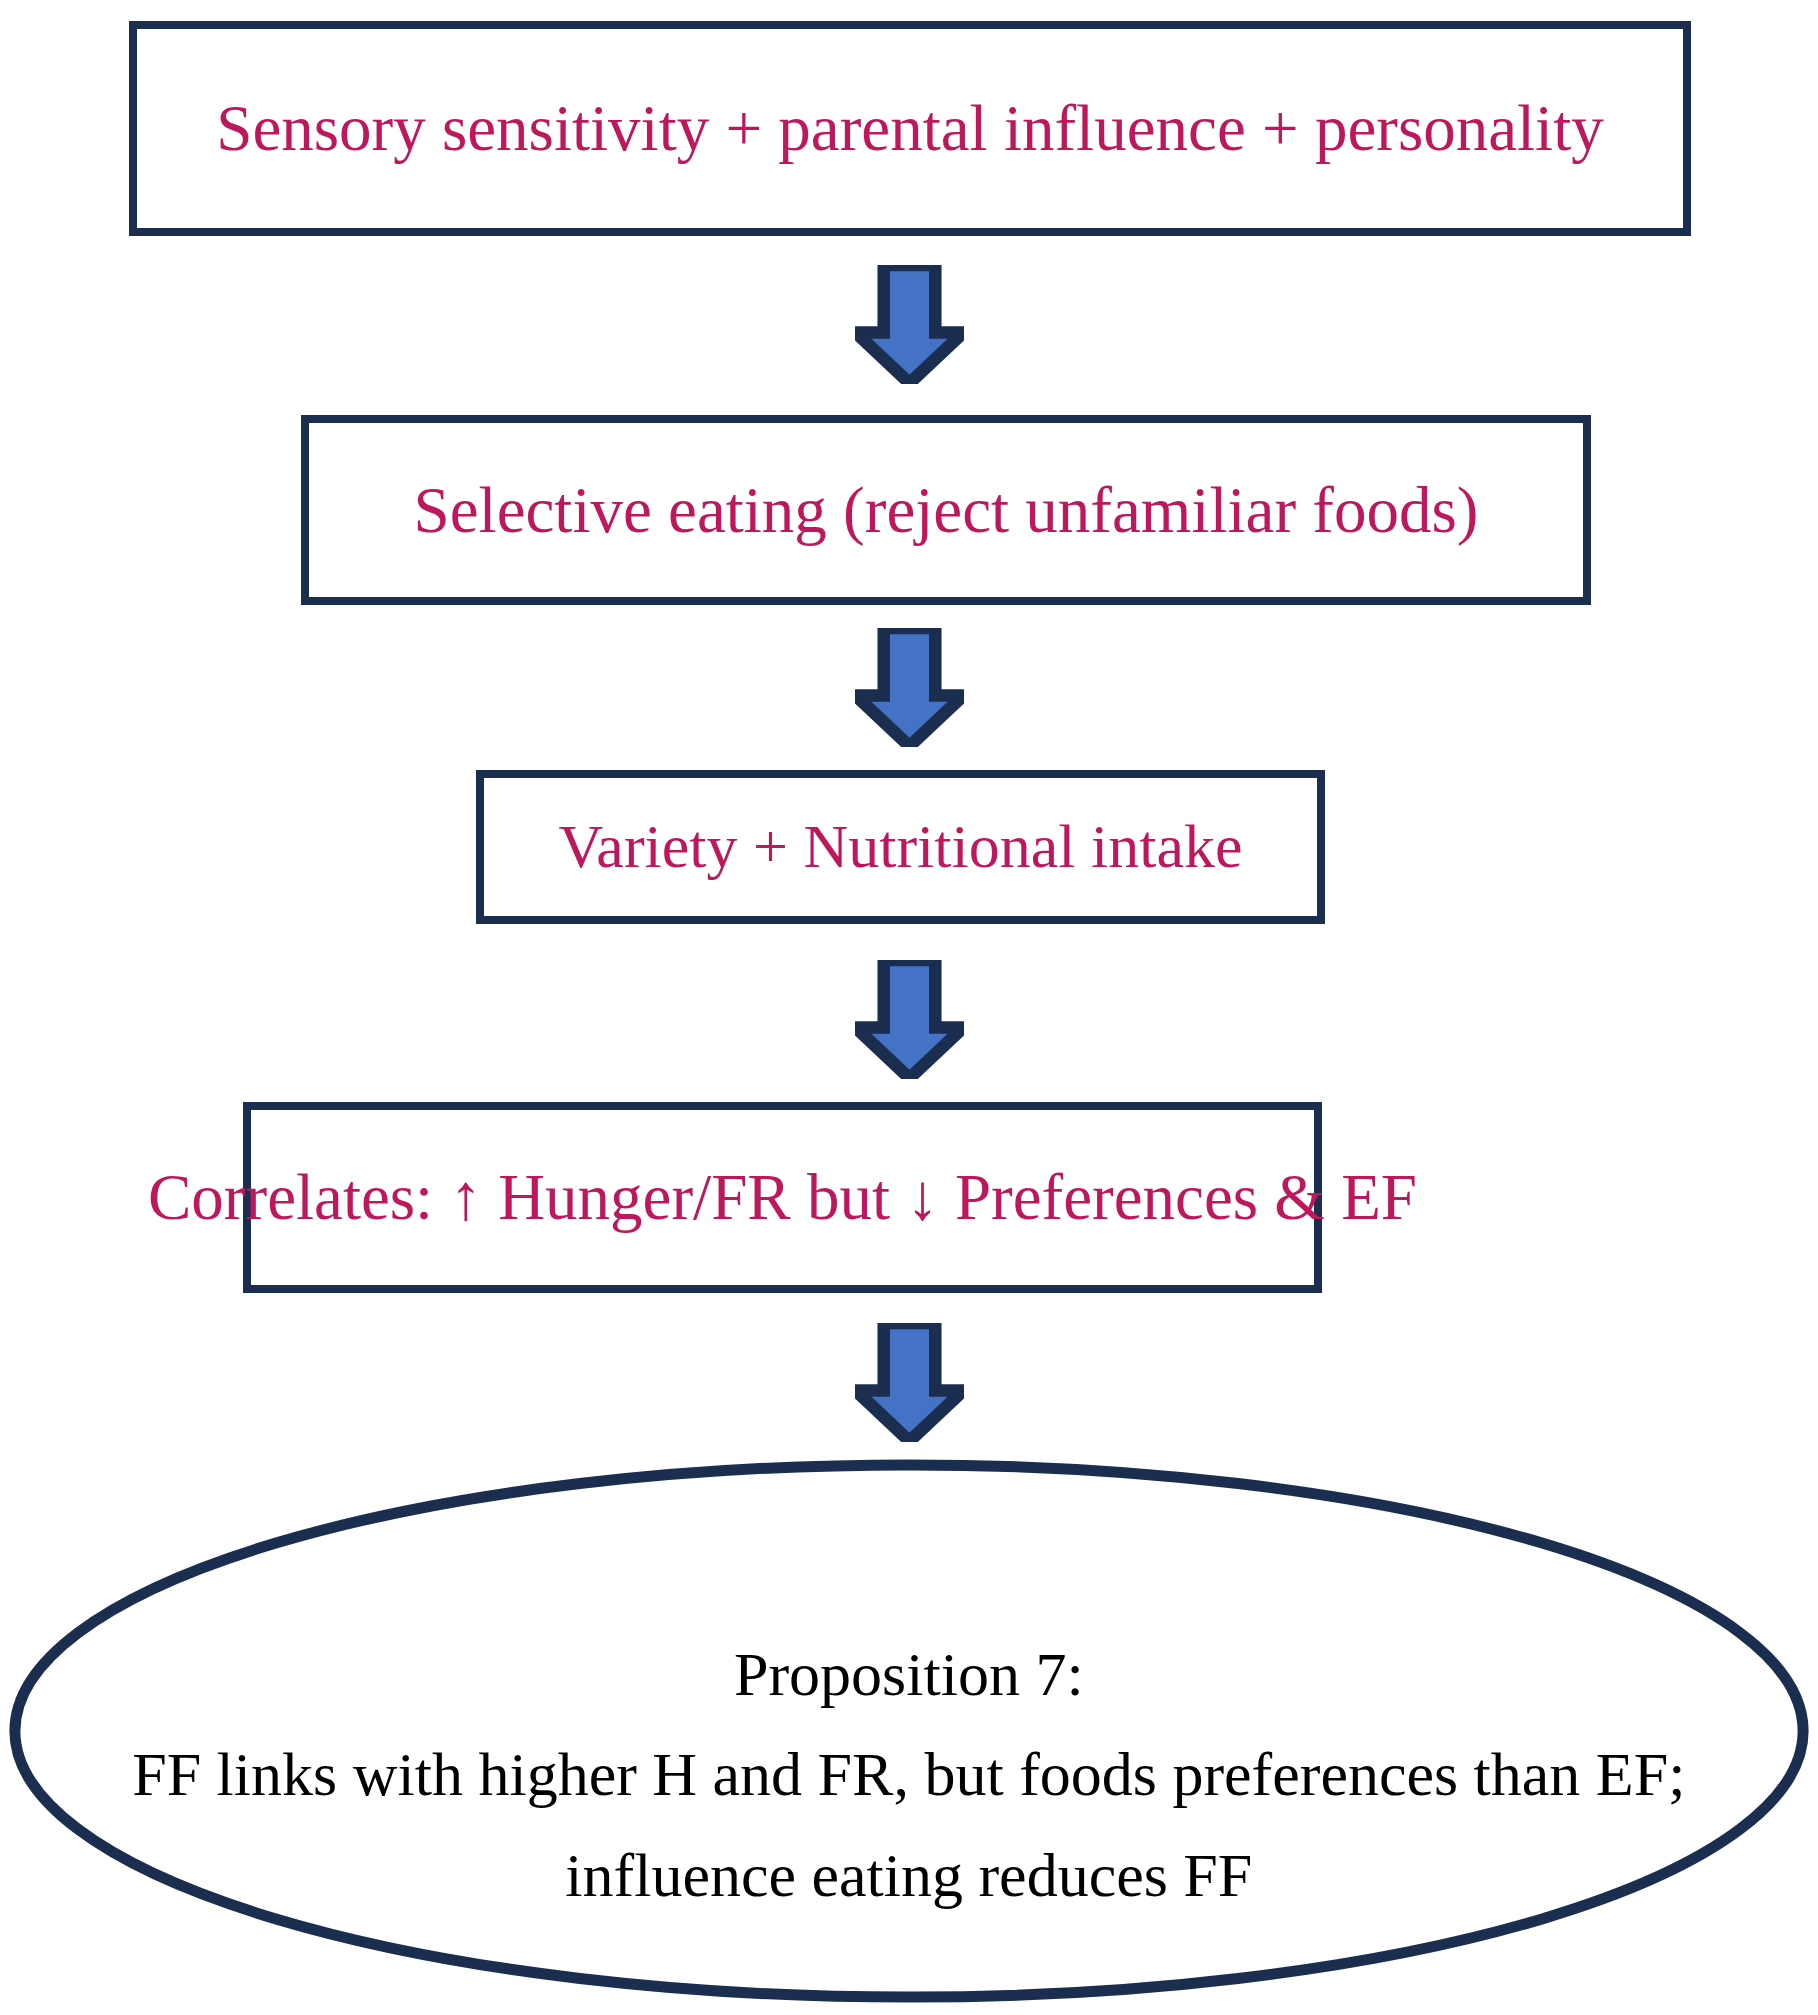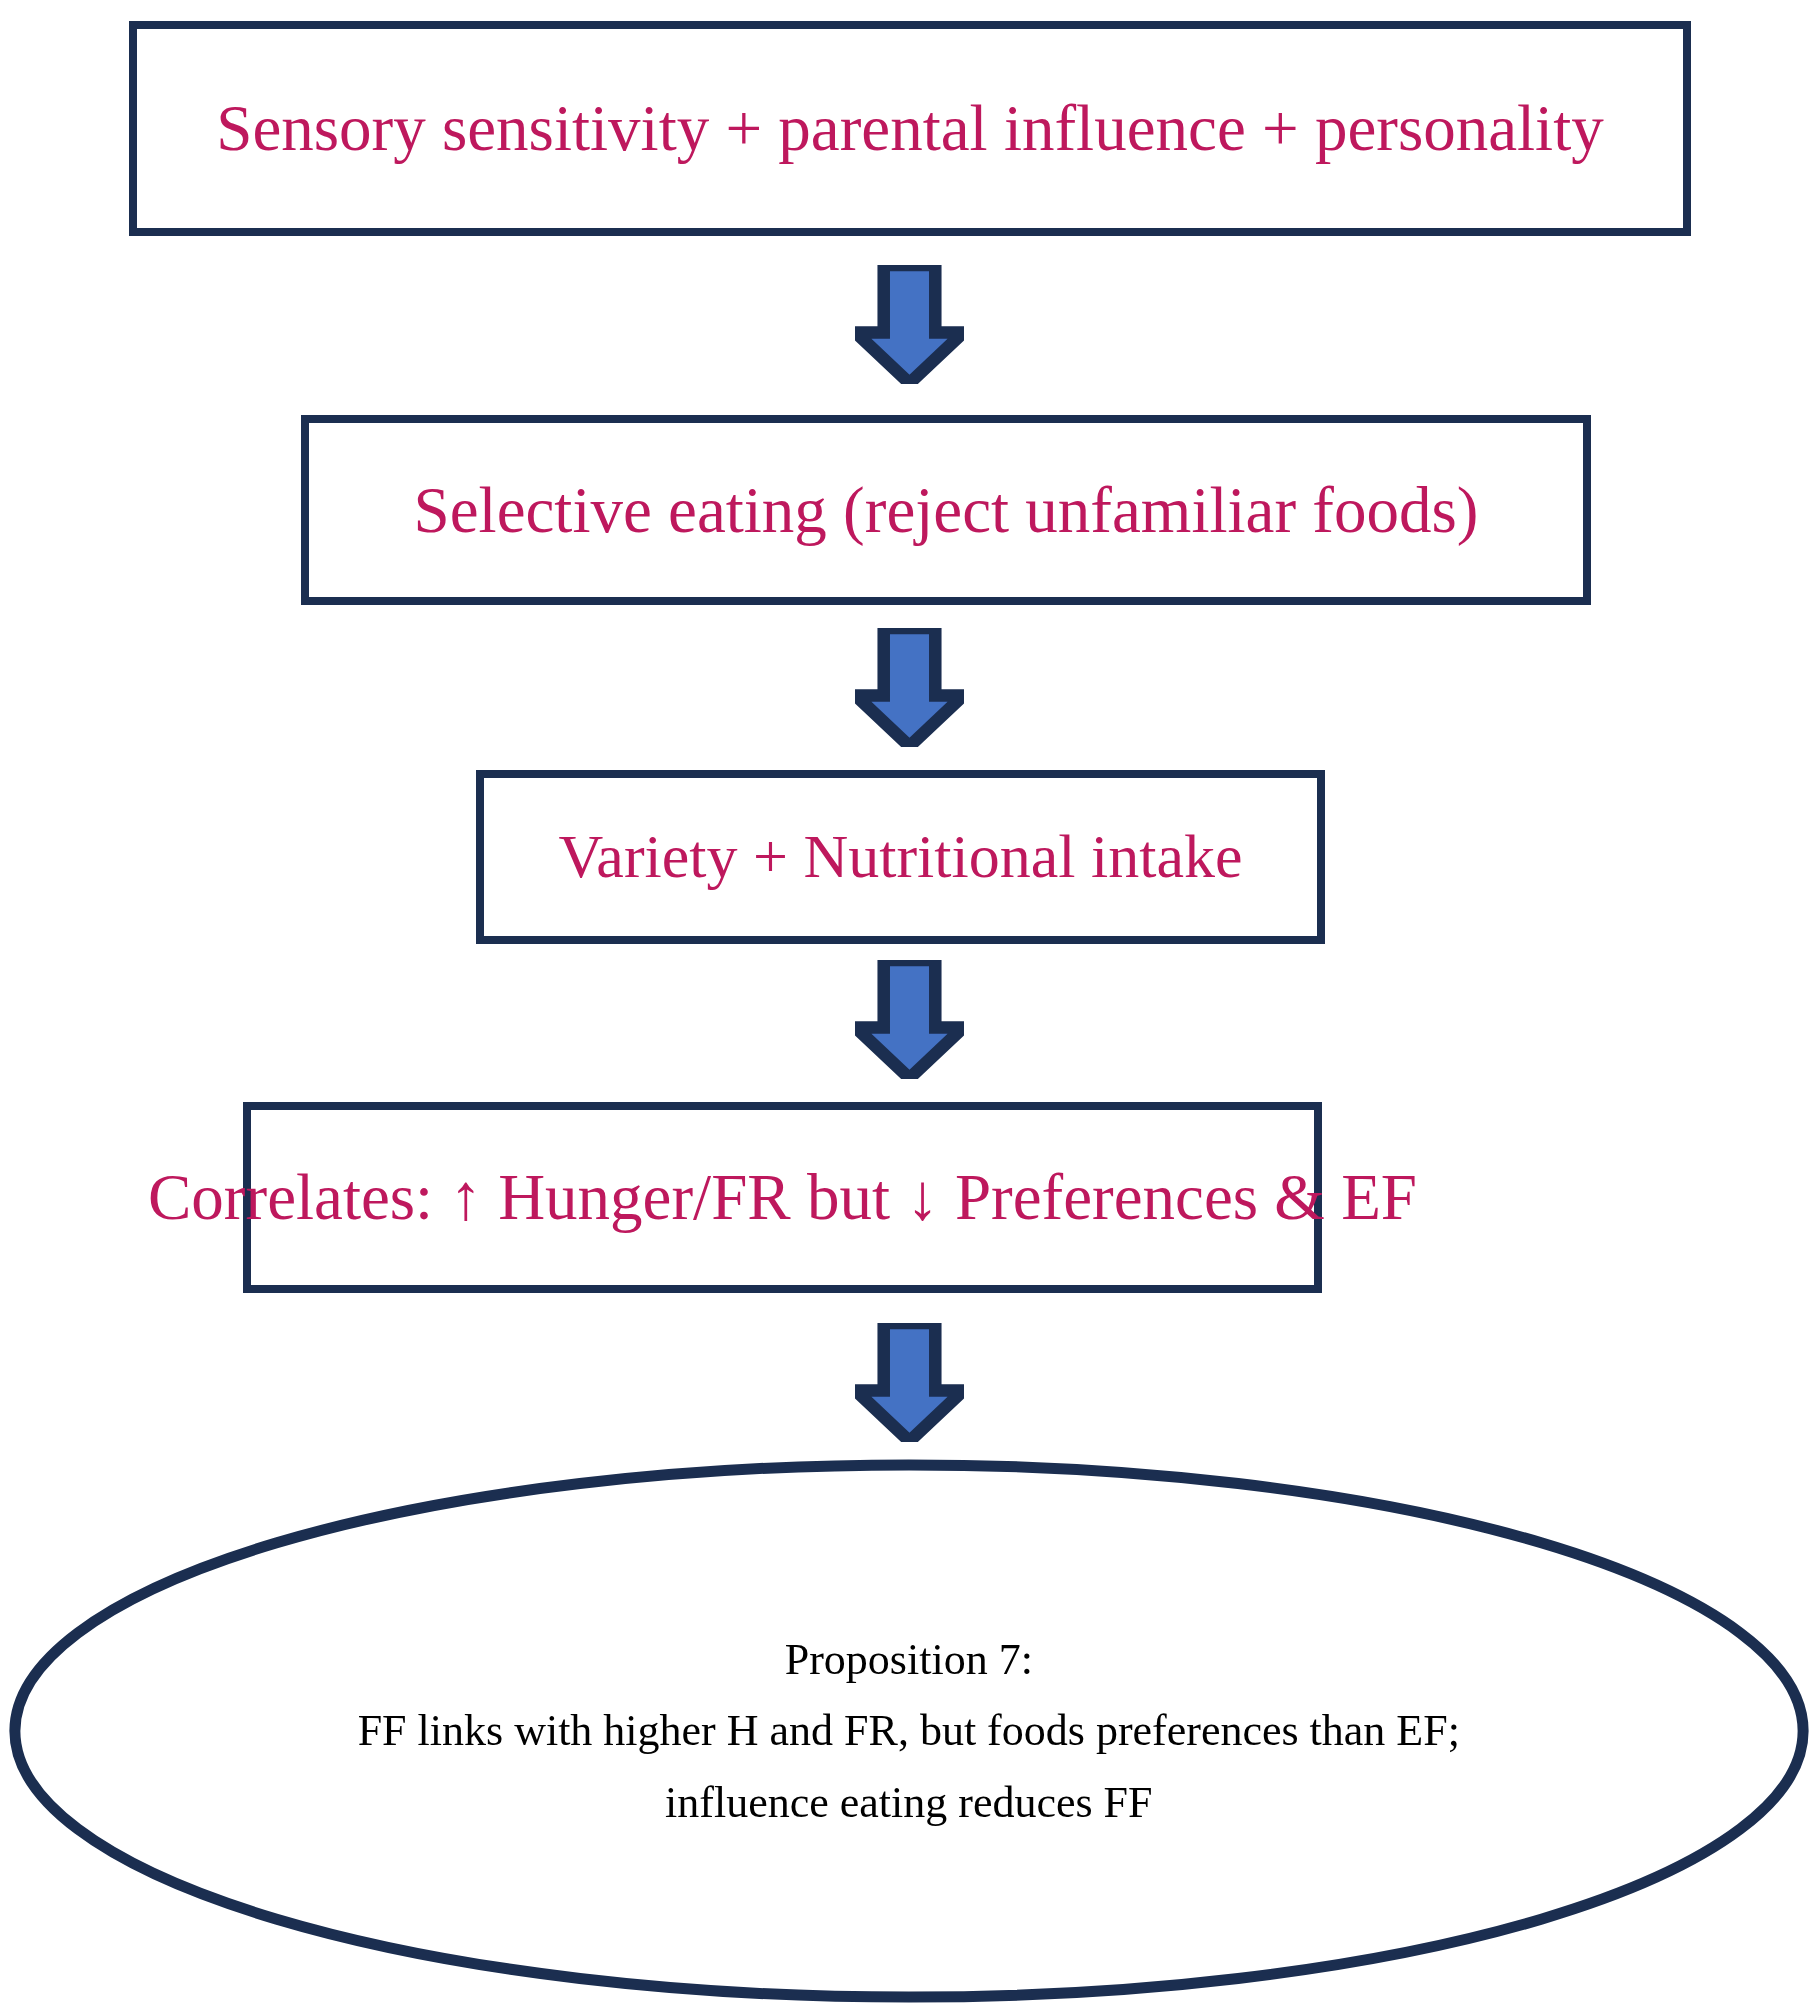--- a/index.html
+++ b/index.html
@@ -55,37 +55,37 @@
     text-align: center;
     color: #000000;
     font-family: "Liberation Serif", "DejaVu Serif", serif;
     line-height: 1.62;
     white-space: nowrap;
   }
 
   
   #box-1 { left: 129px;  top: 20.6px;   width: 1562px; height: 215px; }
   #box-2 { left: 301px;  top: 409px;  width: 1290px; height: 190px; margin-top: 6px; }
-  #box-3 { left: 476px;  top: 770px; width: 849px; height: 174px; }
+  #box-3 { left: 476px;  top: 770px; width: 849px; height: 154px; }
   #box-4 { left: 243px;  top: 1102px; width: 1079px; height: 191px; }
 
   #box-1 .node-label { font-size: 65px; }
   #box-2 .node-label { font-size: 65px; }
   #box-3 .node-label { font-size: 62px; }
   #box-4 .node-label { font-size: 65px; }
 
   
   #arrow-1 { left: 855px; top: 265px;  width: 109px; height: 119px; }
   #arrow-2 { left: 855px; top: 628px;  width: 109px; height: 119px; }
   #arrow-3 { left: 855px; top: 960px; width: 109px; height: 119px; }
   #arrow-4 { left: 855px; top: 1323px; width: 109px; height: 119px; }
 
   
   #ellipse-1 { left: 8.8px; top: 1459px; width: 1800px; height: 544px; }
-  #ellipse-1 .ellipse-text { top: 165px; font-size: 44px; }
+  #ellipse-1 .ellipse-text { top: 165px; font-size: 62px; }
 </style>
 </head>
 <body>
 
 <div id="canvas">
 
   <div class="node-box" id="box-1">
     <span class="node-label">Sensory sensitivity + parental influence + personality</span>
   </div>
 

